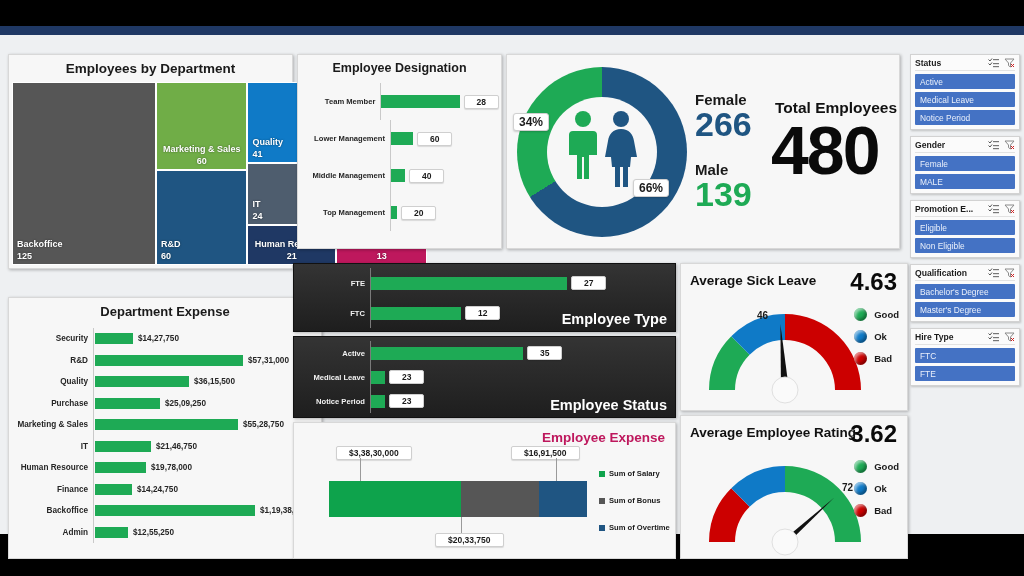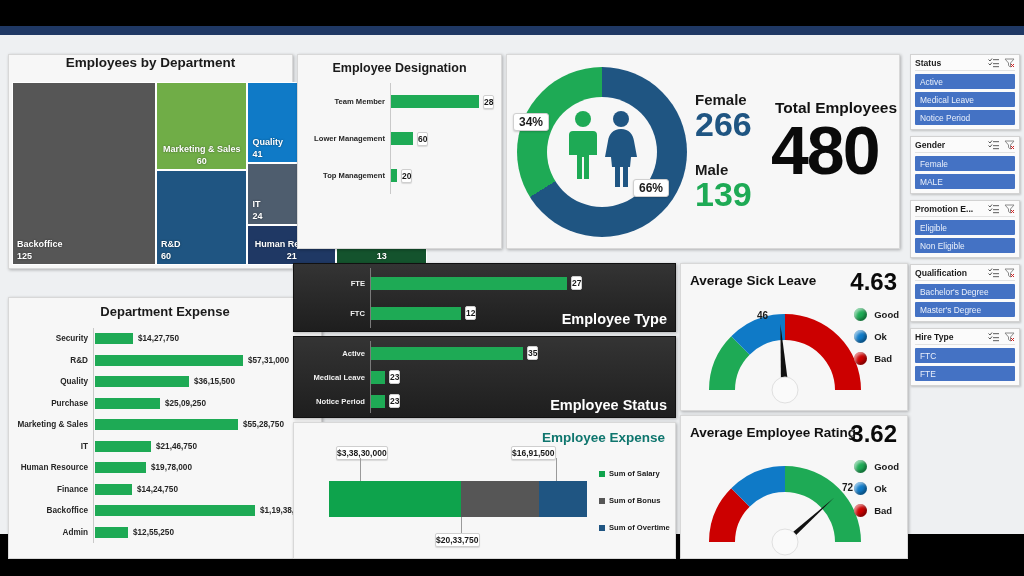--- a/index.html
+++ b/index.html
@@ -14,21 +14,21 @@
   .panel { position:absolute; background:#f7f7f7; border:1px solid #d8d8d8;
     box-shadow:1px 1px 3px rgba(0,0,0,.28); }
   .panel.dark { background:#262626;
     background-image:linear-gradient(180deg,#343434 0%,#1e1e1e 100%);
     border:1px solid #111; }
 
   .ptitle { text-align:center; font-weight:bold; color:#1a1a1a; }
 
   
   #treemap { left:8px; top:19px; width:285px; height:215px; }
-  #treemap .ptitle { font-size:13.5px; }
+  #treemap .ptitle { font-size:13.5px; padding-top:6px; }
   .tm-area { position:absolute; left:3px; top:27px; right:3px; bottom:3px; }
   .tm { position:absolute; border:1px solid #fff; color:#fff; overflow:hidden; }
   .tm .tl { position:absolute; left:4px; bottom:15px; font-size:9px; font-weight:bold;
      line-height:10px; text-shadow:0 0 2px rgba(0,0,0,.5); }
   .tm .tv { position:absolute; left:4px; bottom:3px; font-size:9px; font-weight:bold;
      text-shadow:0 0 2px rgba(0,0,0,.5); }
   .tm.ctr .tl, .tm.ctr .tv { left:0; width:100%; text-align:center; }
 
   
   #deptexp { left:8px; top:262px; width:314px; height:262px; }
@@ -45,21 +45,21 @@
   
   #desig { left:297px; top:19px; width:205px; height:195px; }
   #desig .ptitle { font-size:12.5px; padding-top:6px; }
   .dg-rows { position:absolute; left:0; top:28px; right:2px; bottom:6px; }
   .dg-row { display:flex; align-items:center; height:37px; }
   .dg-lab { width:92px; text-align:right; padding-right:5px; font-size:7.6px;
      font-weight:bold; color:#262626; }
   .dg-axis { width:1px; align-self:stretch; background:#c9c9c9; }
   .dg-bar { height:13px; background:#1eaa55; }
   .cal { display:inline-block; background:#fff; border:1px solid #cfcfcf; border-radius:2px;
-     font-size:8.5px; font-weight:bold; color:#1a1a1a; padding:1px 0; margin-left:4px;
+     font-size:8.5px; font-weight:bold; color:#1a1a1a; padding:1px 12px; margin-left:4px;
      box-shadow:0 1px 1px rgba(0,0,0,.12); white-space:nowrap; }
 
   
   #gender { left:506px; top:19px; width:394px; height:195px; }
   .donut-wrap { position:absolute; left:10px; top:12px; width:170px; height:170px;text-align:right; }
   .donut { position:absolute; inset:0; border-radius:50%;
      background:conic-gradient(from 0deg,#1f5582 0deg 238deg,#1eaa55 238deg 360deg); }
   .donut .hole { position:absolute; left:30px; top:30px; right:30px; bottom:30px;
      border-radius:50%; background:#f7f7f7; }
   .pct { position:absolute; background:#fff; border:1px solid #d0d0d0; border-radius:3px;
@@ -86,21 +86,21 @@
   .dk-lab { width:76px; text-align:right; padding-right:5px; font-size:7.6px;
      font-weight:bold; color:#f2f2f2; }
   .dk-axis { width:1px; align-self:stretch; background:#7a7a7a; }
   .dk-bar { height:13px; background:#1eaa55; }
   .dk-title { position:absolute; right:8px; bottom:4px; color:#fff;
      font-size:14.5px; font-weight:bold; }
 
   
   #empexp { left:293px; top:387px; width:383px; height:137px; }
   .ee-title { position:absolute; right:10px; top:7px; font-size:13.5px;
-     font-weight:bold; color:#0f766e; }
+     font-weight:bold; color:#be185d; }
   .ee-stack { position:absolute; left:35px; top:58px; width:258px; height:36px; display:flex; }
   .ee-lead { position:absolute; width:1px; background:#9a9a9a; }
   .ee-legend { position:absolute; left:305px; top:46px; }
   .ee-li { display:flex; align-items:center; font-size:7.6px; font-weight:bold;
      color:#1a1a1a; margin-bottom:18px; }
   .sw { width:6px; height:6px; margin-right:4px; display:inline-block; }
 
   
   #g1 { left:680px; top:228px; width:228px; height:148px; }
   #g2 { left:680px; top:380px; width:228px; height:144px; }
@@ -167,21 +167,21 @@
             <span class="tv">21</span>
           </div>
           <div class="tm ctr" style="left: 117%; top: 44%; width: 33%; height: 22%; background: rgb(204, 0, 0);">
             <span class="tl">Security</span>
             <span class="tv">18</span>
           </div>
           <div class="tm ctr" style="left: 117%; top: 66%; width: 33%; height: 19%; background: rgb(10, 10, 10);">
             <span class="tl">Finance</span>
             <span class="tv">16</span>
           </div>
-          <div class="tm ctr" style="left: 117%; top: 85%; width: 33%; height: 15%; background: #14532d;">
+          <div class="tm ctr" style="left: 117%; top: 85%; width: 33%; height: 15%; background: #be185d;">
             <span class="tl">Admin</span>
             <span class="tv">13</span>
           </div>
         </div>
     </div>
 
     <div class="panel" id="deptexp">
       <div class="ptitle">Department Expense</div>
       <div class="de-rows" id="de-rows">
           <div class="de-row">
@@ -254,20 +254,26 @@
             <span class="dg-lab">Team Member</span>
      <span class="dg-axis"></span>
      <span class="dg-bar" style="width:88px"></span>
      <span class="cal">28</span>
           </div>
           <div class="dg-row">
             <span class="dg-lab">Lower Management</span>
      <span class="dg-axis"></span>
      <span class="dg-bar" style="width:22px"></span>
      <span class="cal">60</span>
+          </div>
+          <div class="dg-row">
+            <span class="dg-lab">Middle Management</span>
+     <span class="dg-axis"></span>
+     <span class="dg-bar" style="width:14px"></span>
+     <span class="cal">40</span>
           </div>
           <div class="dg-row">
             <span class="dg-lab">Top Management</span>
      <span class="dg-axis"></span>
      <span class="dg-bar" style="width:6px"></span>
      <span class="cal">20</span>
           </div>
         </div>
     </div>
 

